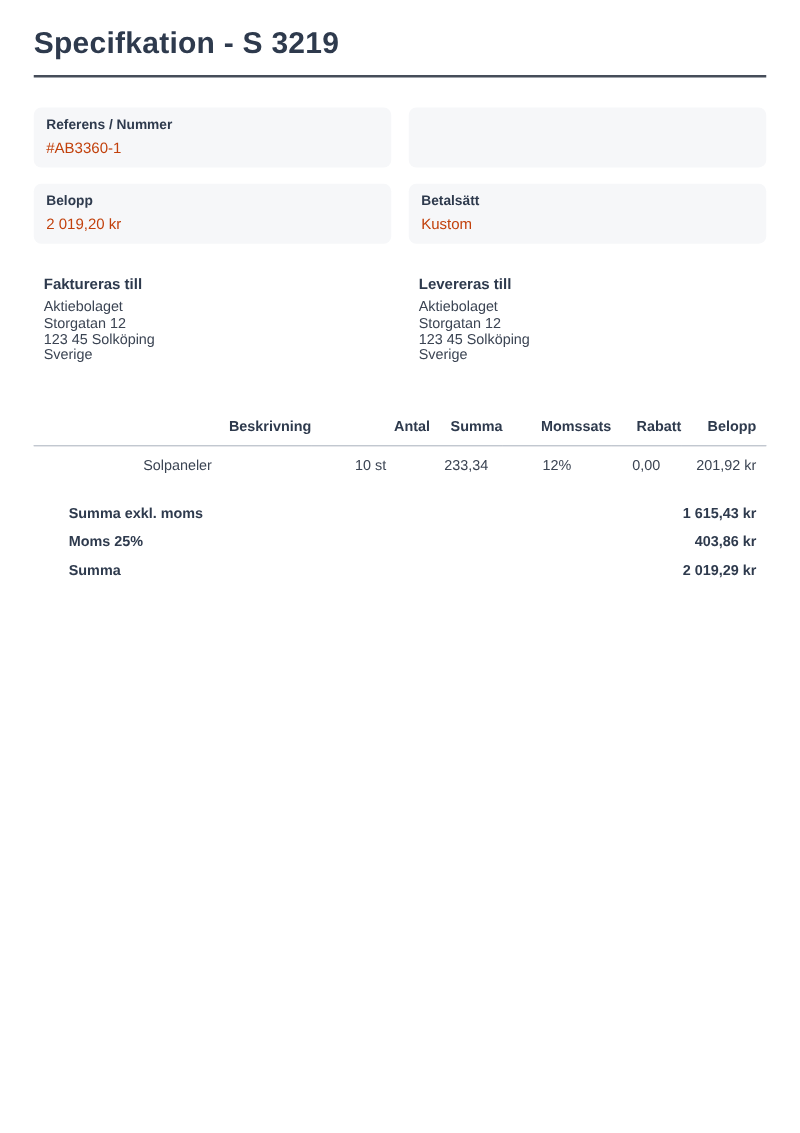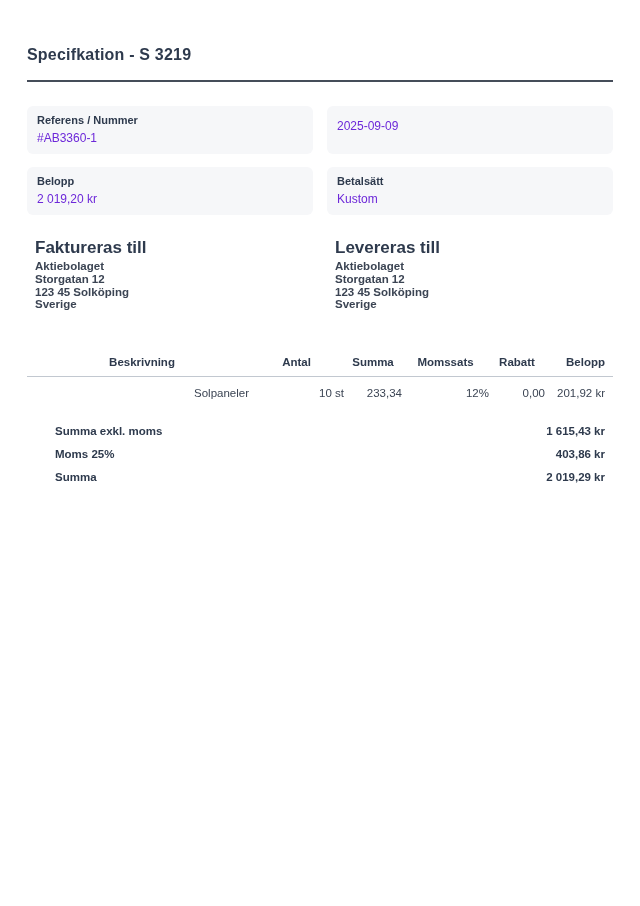--- a/index.html
+++ b/index.html
@@ -8,22 +8,22 @@
     height: 906px;
     background: #ffffff;
     font-family: "Liberation Sans", sans-serif;
     color: #3b4453;
     overflow: hidden;
   }
   .page { padding: 0 27px; width: 640px; }
 
   
   .page-title {
-    padding-top: 44px;
-    font-size: 16px;
+    padding-top: 24px;
+    font-size: 24px;
     line-height: 22px;
     font-weight: 700;
     letter-spacing: 0.2px;
     color: #2e3a4d;
   }
   .title-rule {
     margin-top: 14px;
     height: 2px;
     background: #454d59;
   }
@@ -44,66 +44,66 @@
   .info-box .label {
     font-size: 11px;
     line-height: 12px;
     font-weight: 700;
     color: #2e3a4d;
   }
   .info-box .value {
     margin-top: 5px;
     font-size: 12px;
     line-height: 14px;
-    color: #6d28d9;
+    color: #c2410c;
   }
 
   
   .address-grid {
     margin-top: 26px;
     display: grid;
     grid-template-columns: 1fr 1fr;
     column-gap: 14px;
   }
   .address { padding-left: 8px; }
   .address .heading {
-    font-size: 17px;
-    line-height: 13px;
-    font-weight: 700;
-    color: #2e3a4d;
-  }
-  .address .lines { margin-top: 6px; font-weight: bold; }
+    font-size: 12px;
+    line-height: 13px;
+    font-weight: 700;
+    color: #2e3a4d;
+  }
+  .address .lines { margin-top: 6px; }
   .address .line {
     display: block;
     font-size: 11.5px;
     line-height: 12.8px;
     color: #3b4453;
   }
 
   
   .items-table {
     margin-top: 45px;
     width: 100%;
     border-collapse: collapse;
     table-layout: fixed;
   }
   .items-table th {
     font-size: 11.5px;
     line-height: 13px;
     font-weight: 700;
     color: #2e3a4d;
-    text-align: center;
+    text-align: right;
     padding: 0 0 7px 0;
     border-bottom: 1.5px solid #c2c8d0;
   }
   .items-table td {
     font-size: 11.5px;
     line-height: 13px;
     color: #3b4453;
-    text-align: right;
+    text-align: center;
     padding: 10px 0 0 0;
   }
   .items-table th:first-child, .items-table td:first-child { padding-left: 8px; }
   .items-table th.num-right, .items-table td.num-right { text-align: right; padding-right: 8px; }
 
   
   .totals {
     margin-top: 25px;
     margin-left: 20px;
   }
@@ -129,21 +129,20 @@
 
   <div class="page-title">Specifkation - S 3219</div>
   <div class="title-rule"></div>
 
   <div class="info-grid">
     <div class="info-box">
       <div class="label">Referens / Nummer</div>
       <div class="value">#AB3360-1</div>
     </div>
     <div class="info-box">
-      <div class="value">2025-09-09</div>
     </div>
     <div class="info-box">
       <div class="label">Belopp</div>
       <div class="value">2 019,20 kr</div>
     </div>
     <div class="info-box">
       <div class="label">Betalsätt</div>
       <div class="value">Kustom</div>
     </div>
   </div>

